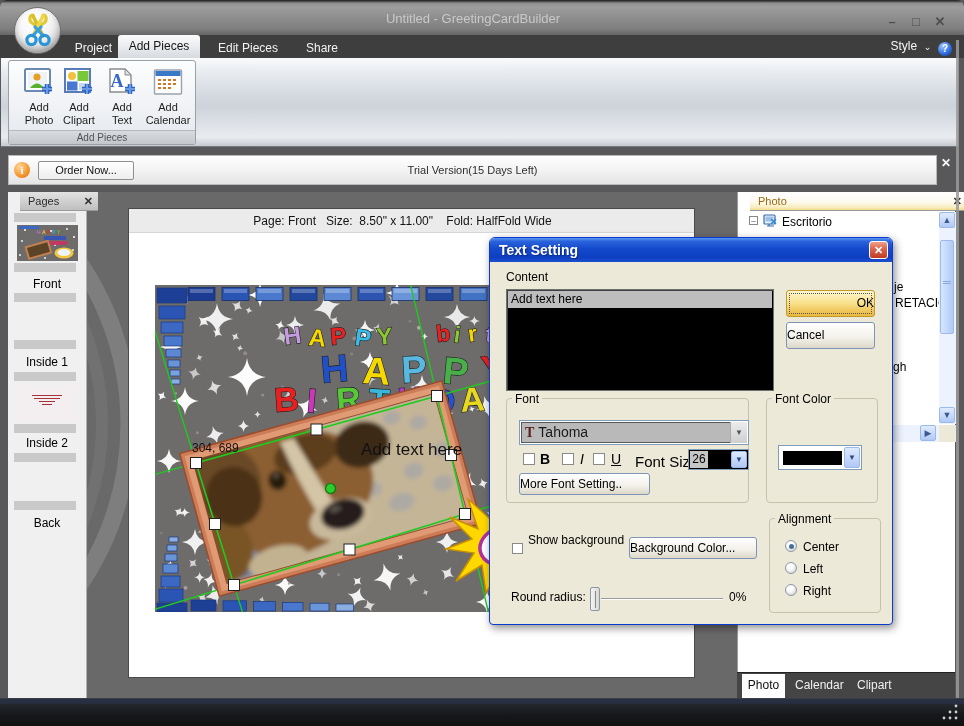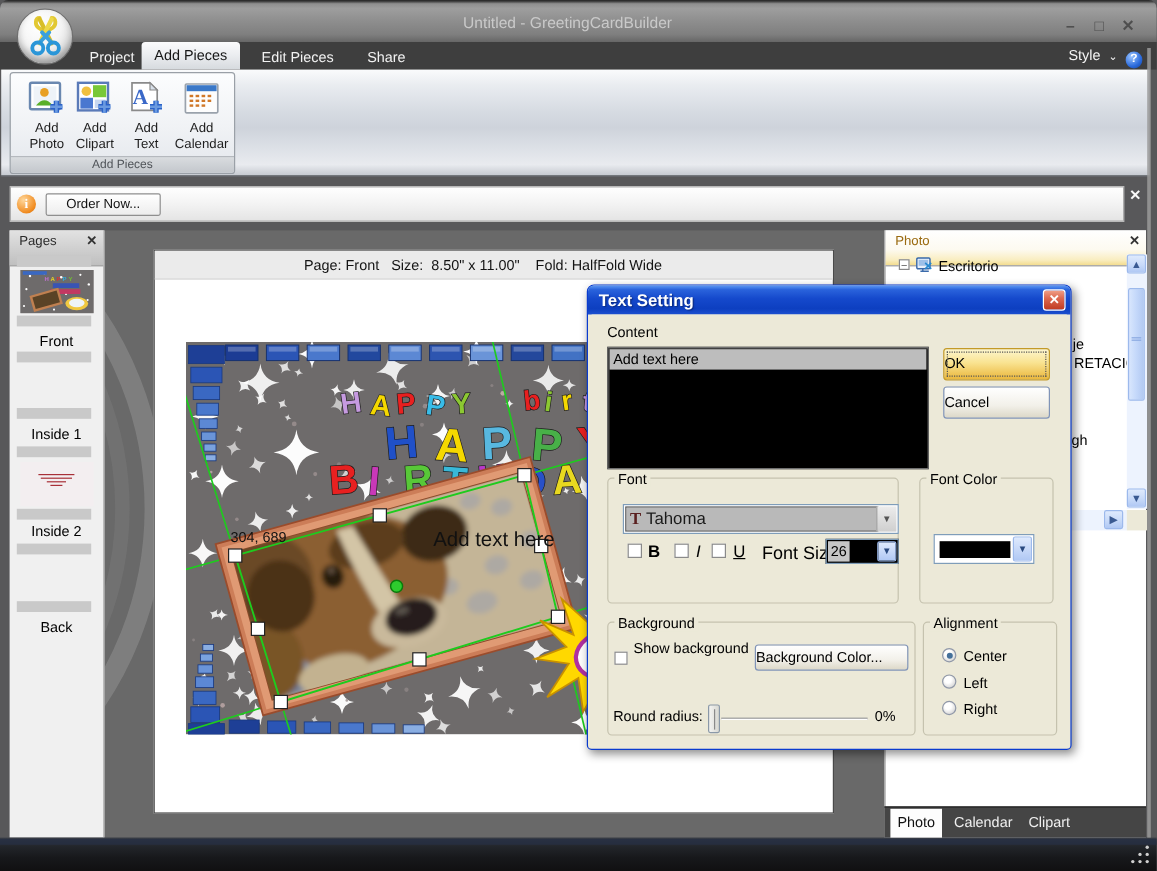--- a/index.html
+++ b/index.html
@@ -22,21 +22,21 @@
 .rbtn{top:6px;width:44px;text-align:center}
 .rbtn svg{display:block;margin:0 auto}
 .rlab{font-size:11px;color:#1e1e1e;line-height:13px;margin-top:3px}
 
 #trial{left:8px;top:155px;width:929px;height:30px;background:linear-gradient(#ffffff 0%,#f3f3f3 50%,#e4e4e4 100%);border:1px solid #b9b9b9}
 #ordernow{left:29px;top:5px;width:96px;height:19px;background:linear-gradient(#ffffff,#ededed);border:1px solid #8f8f8f;border-radius:2px;font-size:11px;text-align:center;line-height:17px;color:#111}
 #trialtext{left:0;top:8px;width:100%;text-align:center;font-size:11px;color:#2e2e2e}
 #infoi{left:5px;top:6px;width:16px;height:16px;border-radius:50%;background:radial-gradient(circle at 35% 30%,#ffd79a,#f08a1e 70%,#c86a10);color:#fff;font-size:11px;font-weight:bold;text-align:center;line-height:16px;font-family:"Liberation Serif",serif}
 #trialx{left:941px;top:156px;color:#fafafa;font-size:12px;font-weight:bold}
 
-.phead{left:0;top:0;width:100%;height:30px;border-bottom:1px solid #9a9a9a;font-size:11px;line-height:18px}
+.phead{left:12px;top:0;width:100%;height:19px;border-bottom:1px solid #9a9a9a;font-size:11px;line-height:18px}
 #pages{left:8px;top:192px;width:79px;height:506px;background:#f0f0f0;border-right:1px solid #b0b0b0}
 #pages .phead{background:linear-gradient(#e2e2e2,#bfbfbf);color:#2a2a2a;padding-left:8px}
 .px{position:absolute;right:5px;top:0;color:#333;font-weight:bold;font-size:11px}
 .pbar{position:absolute;left:6px;width:62px;height:9px;background:#c9c9c9}
 .plab{position:absolute;left:0;width:100%;text-align:center;font-size:12px;color:#000}
 #photoP{left:737px;top:192px;width:218px;height:506px;background:#ffffff;border-left:1px solid #9a9a9a}
 #photoP .phead{background:linear-gradient(#ffffff 0%,#fdfaf0 55%,#f9edc0 85%,#f3dc8e 100%);color:#9a6a10;padding-left:8px}
 .treetxt{position:absolute;font-size:11px;color:#000}
 
 .sbv{position:absolute;background:#edf3fe}
@@ -140,20 +140,21 @@
           <rect x="11" y="20" width="3" height="2"></rect>
           <rect x="16" y="20" width="3" height="2"></rect>
    </g>
   </svg>
   <div class="rlab">Add<br>Calendar</div>
  </div>
  <div class="abs" id="groupcap">Add Pieces</div>
 </div>
 <div class="abs" id="trial">
  <div class="abs" id="infoi">i</div>
+ <div class="abs" id="trialtext">Trial Version(15 Days Left)</div>
  <div class="abs" id="ordernow">Order Now...</div>
 </div>
 <div class="abs" id="trialx">✕</div>
 
 <div class="abs" id="canvas">
  <svg style="position:absolute;left:0;top:0" width="650" height="506" viewBox="0 0 650 506">
    <circle cx="-245" cy="232" r="287" fill="none" stroke="#8a8a8a" stroke-width="17" opacity="0.65"></circle>
    <circle cx="-245" cy="232" r="260" fill="none" stroke="#7d7d7d" stroke-width="12" opacity="0.45"></circle>
  </svg>
  <div id="page">
@@ -600,21 +601,21 @@
 </svg>
 
 <div class="abs" id="dlg">
  <div id="dlgtitle">Text Setting</div>
  <div id="dlgclose">✕</div>
  <div id="dlgbody">
   <div class="lab" style="left:13px;top:8px">Content</div>
   <div style="position:absolute;left:13px;top:27px;width:268px;height:102px;background:#000;border:1px solid #707070;box-shadow:inset 1px 1px 0 #404040">
     <div style="position:absolute;left:1px;top:1px;right:1px;height:17px;background:#bdbdbd;color:#000;font-size:12px;line-height:17px;padding-left:3px">Add text here</div>
   </div>
-  <div style="position:absolute;left:293px;top:28px;width:89px;height:27px;border:1px solid #c39a28;border-radius:3px;background:linear-gradient(#fdf6cf 0%,#f9e391 45%,#f0c75b 80%,#eab83e 100%);font-size:12px;text-align:left;line-height:25px;color:#000">
+  <div style="position:absolute;left:293px;top:28px;width:89px;height:27px;border:1px solid #c39a28;border-radius:3px;background:linear-gradient(#fdf6cf 0%,#f9e391 45%,#f0c75b 80%,#eab83e 100%);font-size:12px;text-align:right;line-height:25px;color:#000">
     <div style="position:absolute;left:2px;top:2px;right:2px;bottom:2px;border:1px dotted #555"></div>OK</div>
   <div class="xpbtn" style="left:293px;top:60px;width:89px;height:27px;line-height:25px">Cancel</div>
 
   <div class="group2" style="left:13px;top:136px;width:243px;height:105px">
         <span class="glab">Font</span>
       </div>
   <div style="position:absolute;left:26px;top:158px;width:230px;height:25px;border:1px solid #7f9db9;background:#fff">
     <div style="position:absolute;left:2px;top:2px;width:209px;height:19px;background:#b9b9b9;outline:1px solid #5a5a5a;color:#1a1a1a;font-size:14px;line-height:19px">
       <span style="font-family:'Liberation Serif',serif;font-weight:bold;color:#5a2020;padding:0 4px 0 3px">T</span>Tahoma</div>
     <div style="position:absolute;right:1px;top:1px;width:17px;height:21px;background:linear-gradient(#ececec,#cfcfcf);border-left:1px solid #aaa;color:#555;font-size:8px;text-align:center;line-height:21px">▼</div>
@@ -623,32 +624,30 @@
   <div class="lab" style="left:47px;top:189px;font-weight:bold;font-size:14px">B</div>
   <div class="cb" style="left:69px;top:191px"></div>
   <div class="lab" style="left:87px;top:189px;font-style:italic;font-size:14px">I</div>
   <div class="cb" style="left:100px;top:191px"></div>
   <div class="lab" style="left:118px;top:189px;text-decoration:underline;font-size:14px">U</div>
   <div class="lab" style="left:142px;top:191px;font-size:15px">Font Size</div>
   <div style="position:absolute;left:195px;top:187px;width:61px;height:21px;border:1px solid #7f9db9;background:#000">
     <div style="position:absolute;left:1px;top:1px;width:18px;height:17px;background:#c6c6c6;color:#000;font-size:12px;line-height:17px;text-align:center">26</div>
     <div style="position:absolute;right:1px;top:1px;width:16px;height:17px;border:1px solid #9cb9ec;border-radius:2px;background:linear-gradient(#dfeafd,#b0c8f4);color:#2a4a80;font-size:8px;text-align:center;line-height:15px">▼</div>
   </div>
+  <div class="xpbtn" style="left:26px;top:211px;width:131px;height:22px;line-height:20px;font-size:12px">More Font Setting..</div>
 
   <div class="group2" style="left:273px;top:136px;width:112px;height:105px">
         <span class="glab">Font Color</span>
       </div>
   <div style="position:absolute;left:285px;top:183px;width:84px;height:25px;border:1px solid #7f9db9;background:#fff">
     <div style="position:absolute;left:4px;top:5px;width:59px;height:14px;background:#000"></div>
     <div style="position:absolute;right:1px;top:1px;width:16px;height:21px;border:1px solid #9cb9ec;border-radius:2px;background:linear-gradient(#dfeafd,#b0c8f4);color:#2a4a80;font-size:8px;text-align:center;line-height:19px">▼</div>
   </div>
 
-  <div class="group2" style="left:13px;top:256px;width:257px;height:95px">
-        <span class="glab">Background</span>
-      </div>
   <div class="cb" style="left:19px;top:281px;width:11px;height:11px"></div>
   <div class="lab" style="left:35px;top:271px">Show background</div>
   <div class="xpbtn" style="left:136px;top:275px;width:128px;height:22px;line-height:20px;font-size:12px">Background Color...</div>
   <div class="lab" style="left:18px;top:328px">Round radius:</div>
   <div style="position:absolute;left:108px;top:336px;width:122px;height:2px;background:#9a9a9a;border-bottom:1px solid #fff"></div>
   <div style="position:absolute;left:97px;top:325px;width:10px;height:24px;border:1px solid #8a98a8;border-radius:2px;background:linear-gradient(90deg,#f4f4f2,#d8d8d2)">
         <div style="margin:3px auto 0;width:1px;height:17px;background:#8a8a8a"></div>
       </div>
   <div class="lab" style="left:236px;top:328px">0%</div>
 

